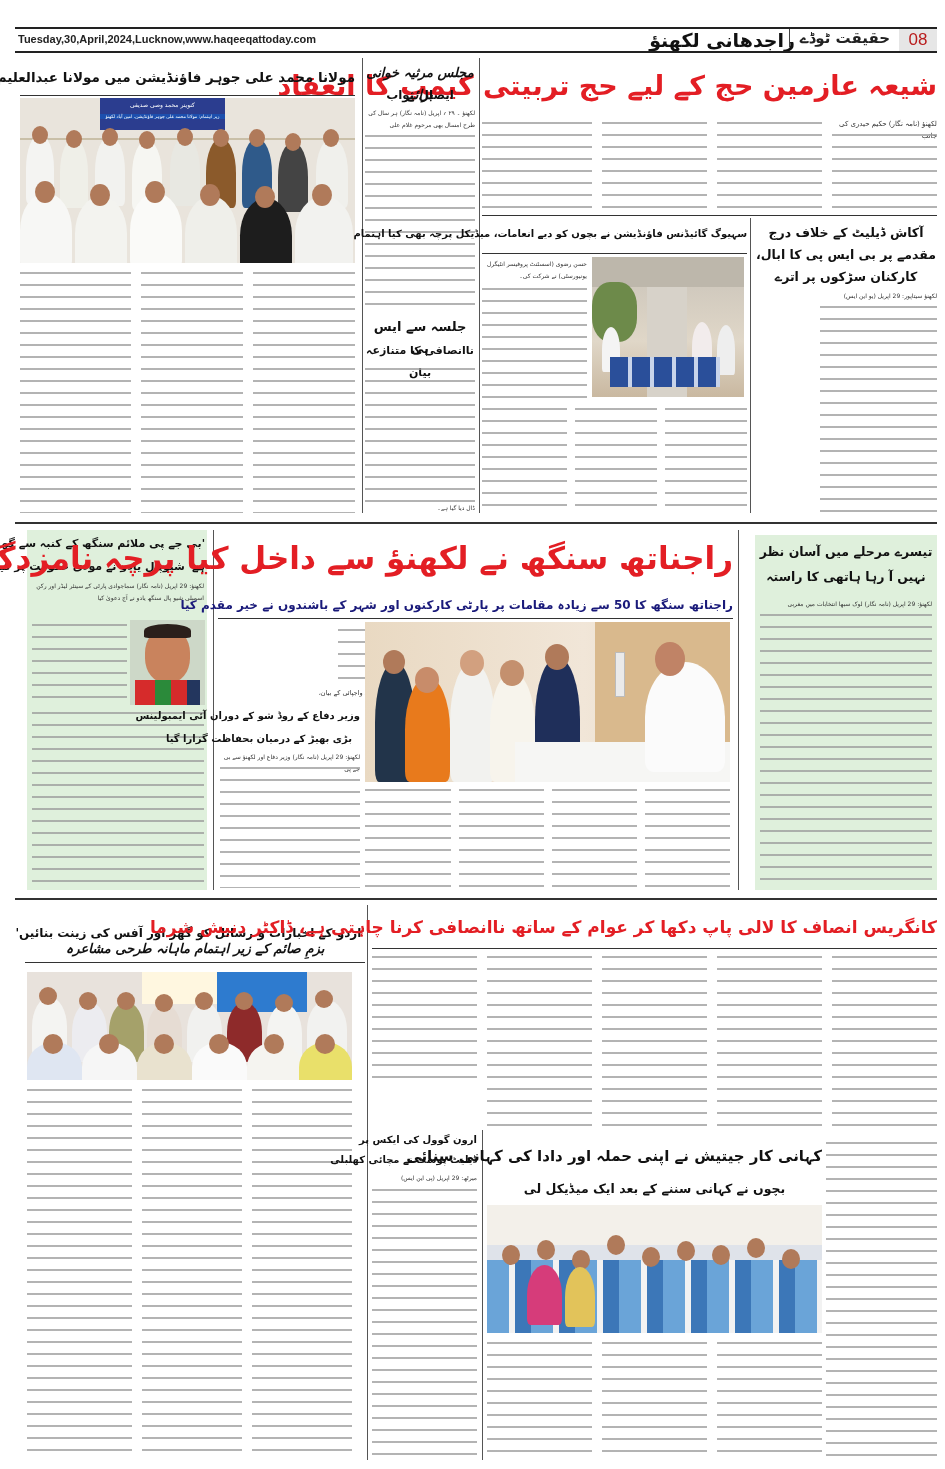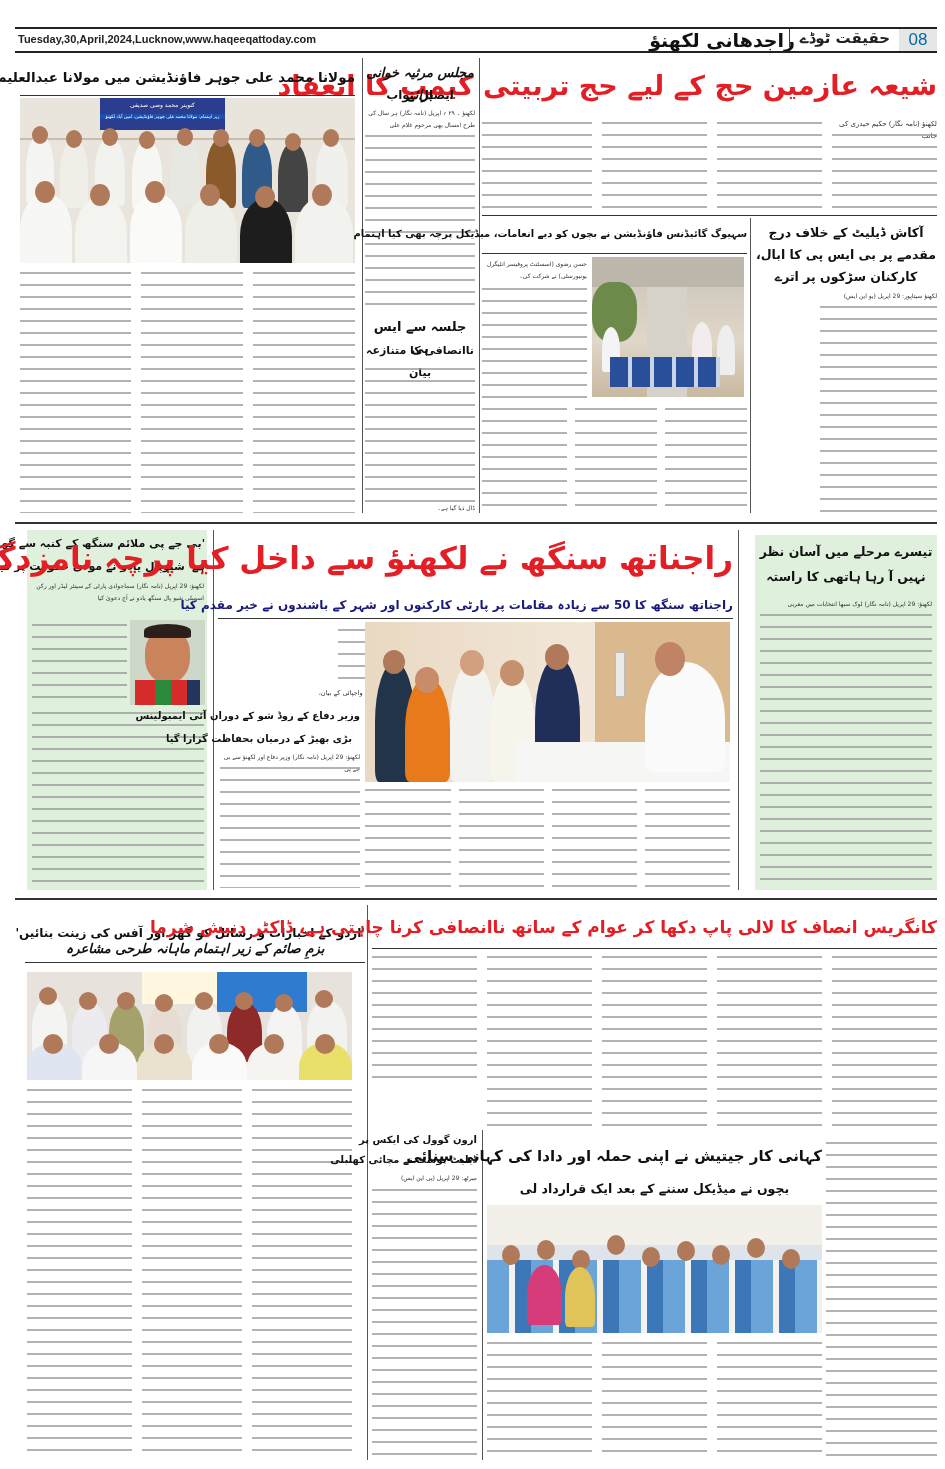--- a/index.html
+++ b/index.html
@@ -4,21 +4,21 @@
 <style>
   html, body { margin:0; padding:0; background:#fff; }
   body { width:945px; height:1469px; position:relative; overflow:hidden; font-family:"DejaVu Sans", sans-serif; color:#222; }
   .abs { position:absolute; box-sizing:border-box; }
   .rtl { direction:rtl; text-align:right; }
   .masthead-line-top { left:15px; right:8px; top:27px; height:2px; background:#222; }
   .masthead-line-bot { left:15px; right:8px; top:51px; height:2px; background:#222; }
   .dateline { left:18px; top:33px; font-family:"Liberation Sans", sans-serif; font-size:11px; font-weight:bold; color:#222; }
   .section-title { right:150px; top:29px; font-size:19px; font-weight:bold; color:#111; }
   .brand { right:55px; top:29px; font-size:15px; font-weight:bold; color:#222; border-left:1px solid #444; padding-left:10px; }
-  .pagenum { right:8px; top:29px; width:38px; height:22px; background:#e6e6e6; font-family:"Liberation Sans", sans-serif; font-size:17px; text-align:center; line-height:22px; color:#0369a1; }
+  .pagenum { right:8px; top:29px; width:38px; height:22px; background:#e6e6e6; font-family:"Liberation Sans", sans-serif; font-size:17px; text-align:center; line-height:22px; color:#b91c1c; }
 
   .red-head { color:#e31e24; font-weight:bold; }
   .black-head { color:#111; font-weight:bold; }
   .col-text { font-size:7px; line-height:12px; color:#333; overflow:hidden; }
   .textlines { background: repeating-linear-gradient(to bottom, transparent 0px, transparent 4px, #9a9a9a 4px, #9a9a9a 6px, transparent 6px, transparent 12px); opacity:0.75; }
   .rule { background:#333; }
   .vrule { background:#555; width:1px; }
   .photo { overflow:hidden; }
   .green-box { background:#dff0dc; }
   .person { position:absolute; border-radius:50% 50% 10% 10%; }
@@ -241,21 +241,21 @@
   <div class="abs textlines" style="right:460px; top:0; width:105px; height:130px;"></div>
 </div>
 
 <div class="abs rtl black-head" style="left:372px; top:1130px; width:105px; font-size:10px; line-height:20px; text-align:center; white-space:nowrap;">ارون گوول کی ایکس پر</div>
 <div class="abs rtl black-head" style="left:372px; top:1150px; width:105px; font-size:10px; line-height:20px; text-align:center; white-space:nowrap;">ڈیلیٹ پوسٹ نے مچائی کھلبلی</div>
 <div class="abs col-text rtl" style="left:372px; top:1172px; width:105px; font-size:6px;">میرٹھ: 29 اپریل (پی این ایس)</div>
 <div class="abs textlines" style="left:372px; top:1185px; width:105px; height:275px;"></div>
 
 <div class="abs vrule" style="left:482px; top:1130px; height:330px;"></div>
 <div class="abs rtl black-head" style="left:487px; top:1138px; width:335px; font-size:15px; line-height:36px; text-align:center; white-space:nowrap;">کہانی کار جیتیش نے اپنی حملہ اور دادا کی کہانی سنائی</div>
-<div class="abs rtl black-head" style="left:487px; top:1176px; width:335px; font-size:12.5px; line-height:26px; text-align:center; white-space:nowrap;">بچوں نے میڈیکل سننے کے بعد ایک قرارداد لی</div>
+<div class="abs rtl black-head" style="left:487px; top:1176px; width:335px; font-size:12.5px; line-height:26px; text-align:center; white-space:nowrap;">بچوں نے کہانی سننے کے بعد ایک میڈیکل لی</div>
 <div class="abs textlines" style="left:826px; top:1138px; width:111px; height:322px;"></div>
 <div class="abs photo" style="left:487px; top:1205px; width:335px; height:128px; background:#dfe3ea;">
   <div class="abs" style="left:0; top:0; width:335px; height:40px; background:#f3f0ea;"></div>
   <div class="abs" style="left:0; top:55px; width:335px; height:73px; background:repeating-linear-gradient(90deg,#6aa4d8 0 22px,#f2f2f2 22px 28px,#3c77b8 28px 44px);"></div>
   <div class="head" style="left:15px; top:40px; width:18px; height:20px;"></div>
   <div class="head" style="left:50px; top:35px; width:18px; height:20px;"></div>
   <div class="head" style="left:85px; top:45px; width:18px; height:20px;"></div>
   <div class="head" style="left:120px; top:30px; width:18px; height:20px;"></div>
   <div class="head" style="left:155px; top:42px; width:18px; height:20px;"></div>
   <div class="head" style="left:190px; top:36px; width:18px; height:20px;"></div>

